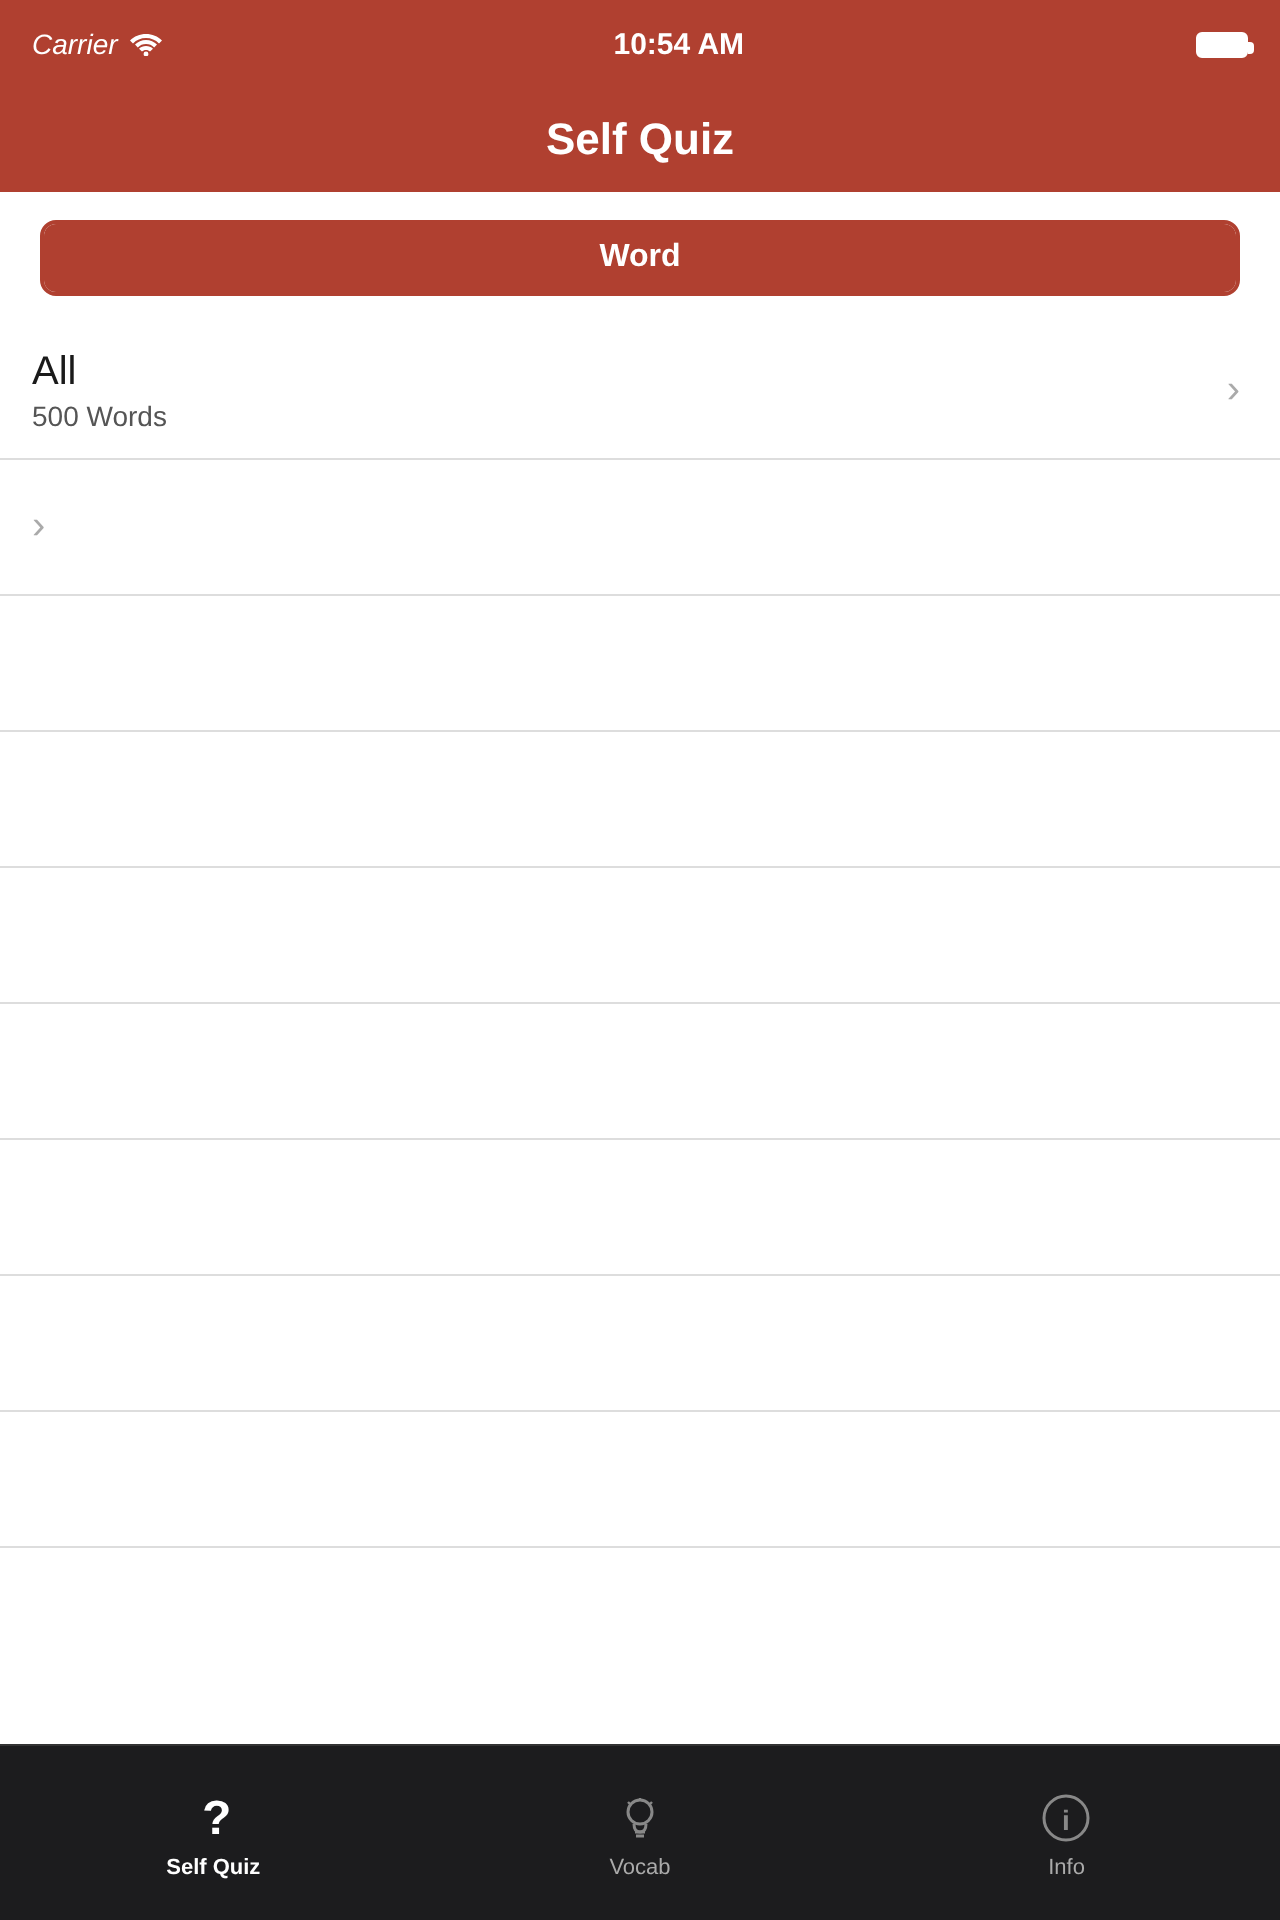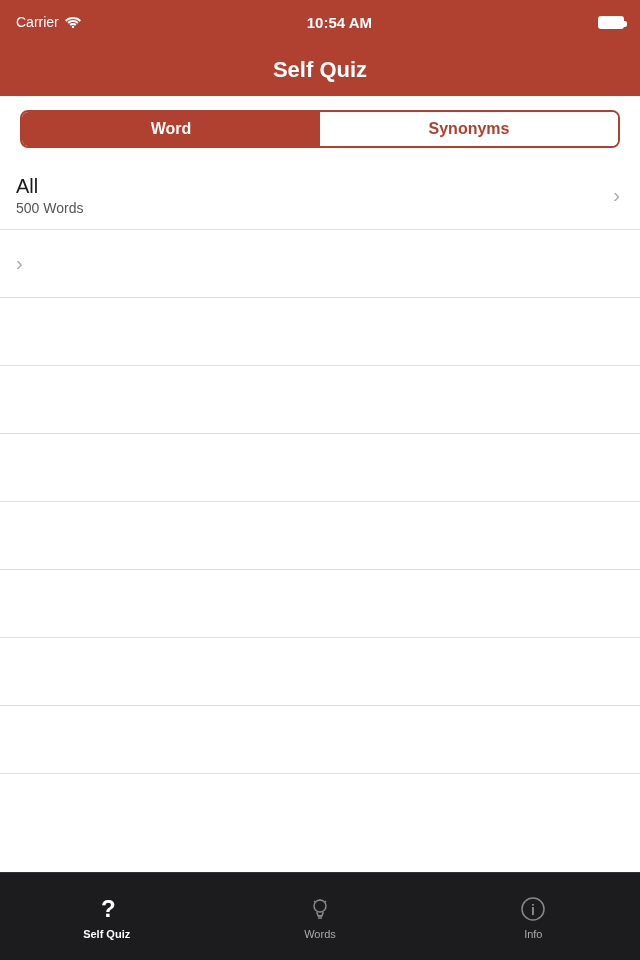--- a/index.html
+++ b/index.html
@@ -17,21 +17,21 @@
       background: #b04030;
       height: 44px;
       display: flex;
       align-items: center;
       justify-content: space-between;
       padding: 0 16px;
       color: white;
       font-size: 14px;
       font-weight: 500;
     }
-    .status-bar-left { display: flex; align-items: center; gap: 6px; }
+    .status-bar-left { display: flex; align-items: center; gap: 6px; font-style: italic; }
     .status-bar-center { font-size: 15px; font-weight: 700; }
     .status-bar-right { display: flex; align-items: center; gap: 5px; }
     .battery-icon {
       width: 26px; height: 13px;
       border: 2px solid white;
       border-radius: 3px;
       position: relative;
       background: white;
     }
     .battery-icon::after {
@@ -192,21 +192,20 @@
 </div>
 
 <div class="header">
   <span class="header-title">Self Quiz</span>
 </div>
 
 <div class="main-content">
 
   <div class="segment-control">
     <button class="segment-btn active">Word</button>
-    <button class="segment-btn inactive">Synonyms</button>
   </div>
 
   <div class="list">
 
     <div class="list-item">
       <div class="list-item-text">
         <div class="list-item-title">All</div>
         <div class="list-item-subtitle">500 Words</div>
       </div>
       <span class="chevron">›</span>
@@ -243,21 +242,21 @@
       <svg viewBox="0 0 28 28" fill="none">
         <circle cx="14" cy="11" r="6" stroke="#888" stroke-width="1.5" fill="none"></circle>
         <path d="M11 17 Q11 21 14 21 Q17 21 17 17" stroke="#888" stroke-width="1.5" fill="none"></path>
         <line x1="11.5" y1="21" x2="16.5" y2="21" stroke="#888" stroke-width="1.5"></line>
         <line x1="12" y1="23" x2="16" y2="23" stroke="#888" stroke-width="1.5"></line>
         <line x1="14" y1="4" x2="14" y2="5.5" stroke="#888" stroke-width="1.2"></line>
         <line x1="8" y1="6" x2="9" y2="7" stroke="#888" stroke-width="1.2"></line>
         <line x1="20" y1="6" x2="19" y2="7" stroke="#888" stroke-width="1.2"></line>
       </svg>
     </div>
-    <span class="tab-label">Words</span>
+    <span class="tab-label">Vocab</span>
   </div>
 
   <div class="tab-item">
     <div class="tab-icon">
       <svg viewBox="0 0 28 28" fill="none">
         <circle cx="14" cy="14" r="11" stroke="#888" stroke-width="1.5"></circle>
         <text x="12" y="20" font-size="14" font-weight="700" fill="#888">i</text>
       </svg>
     </div>
     <span class="tab-label">Info</span>

